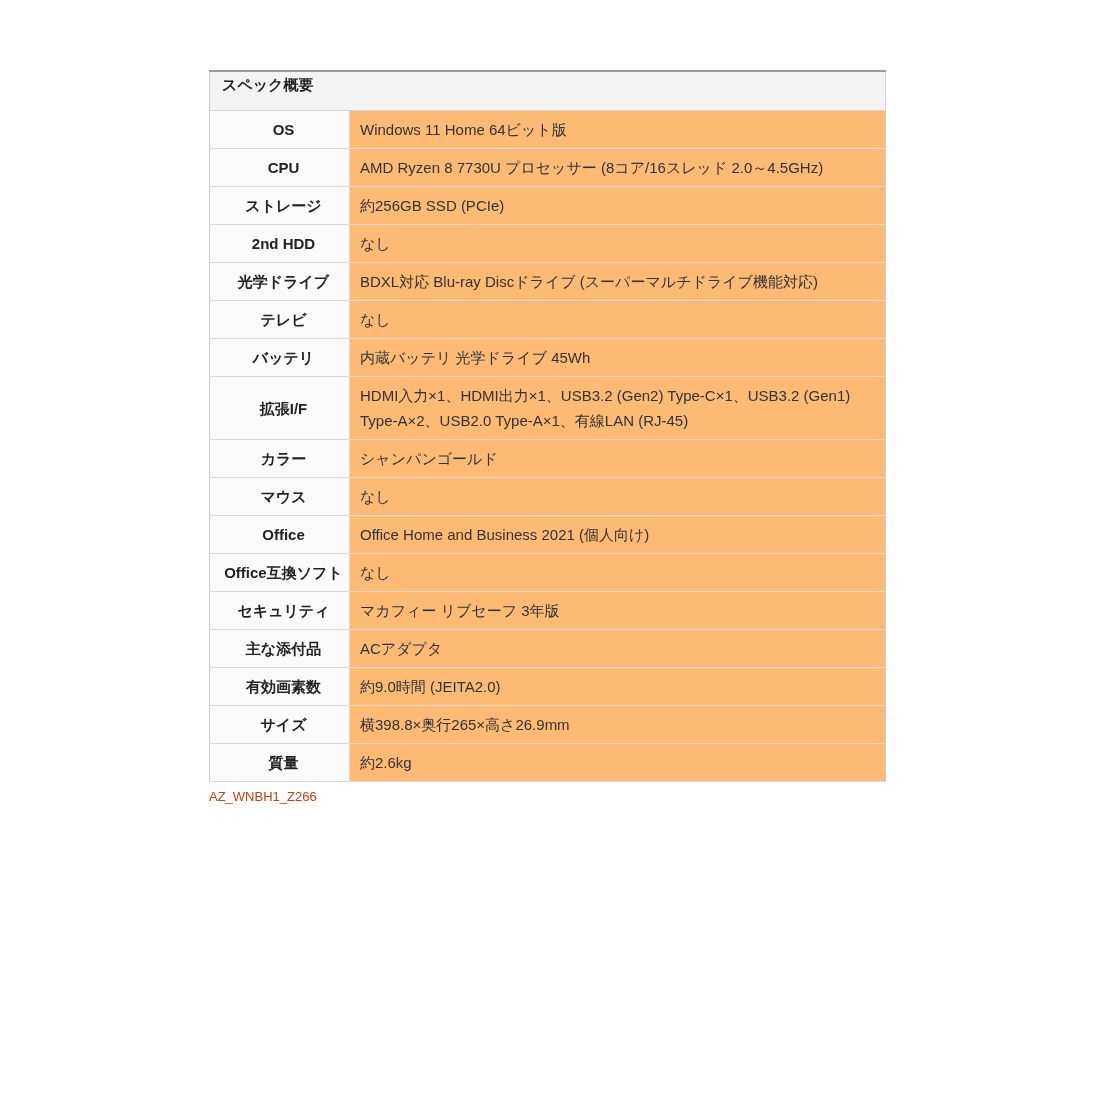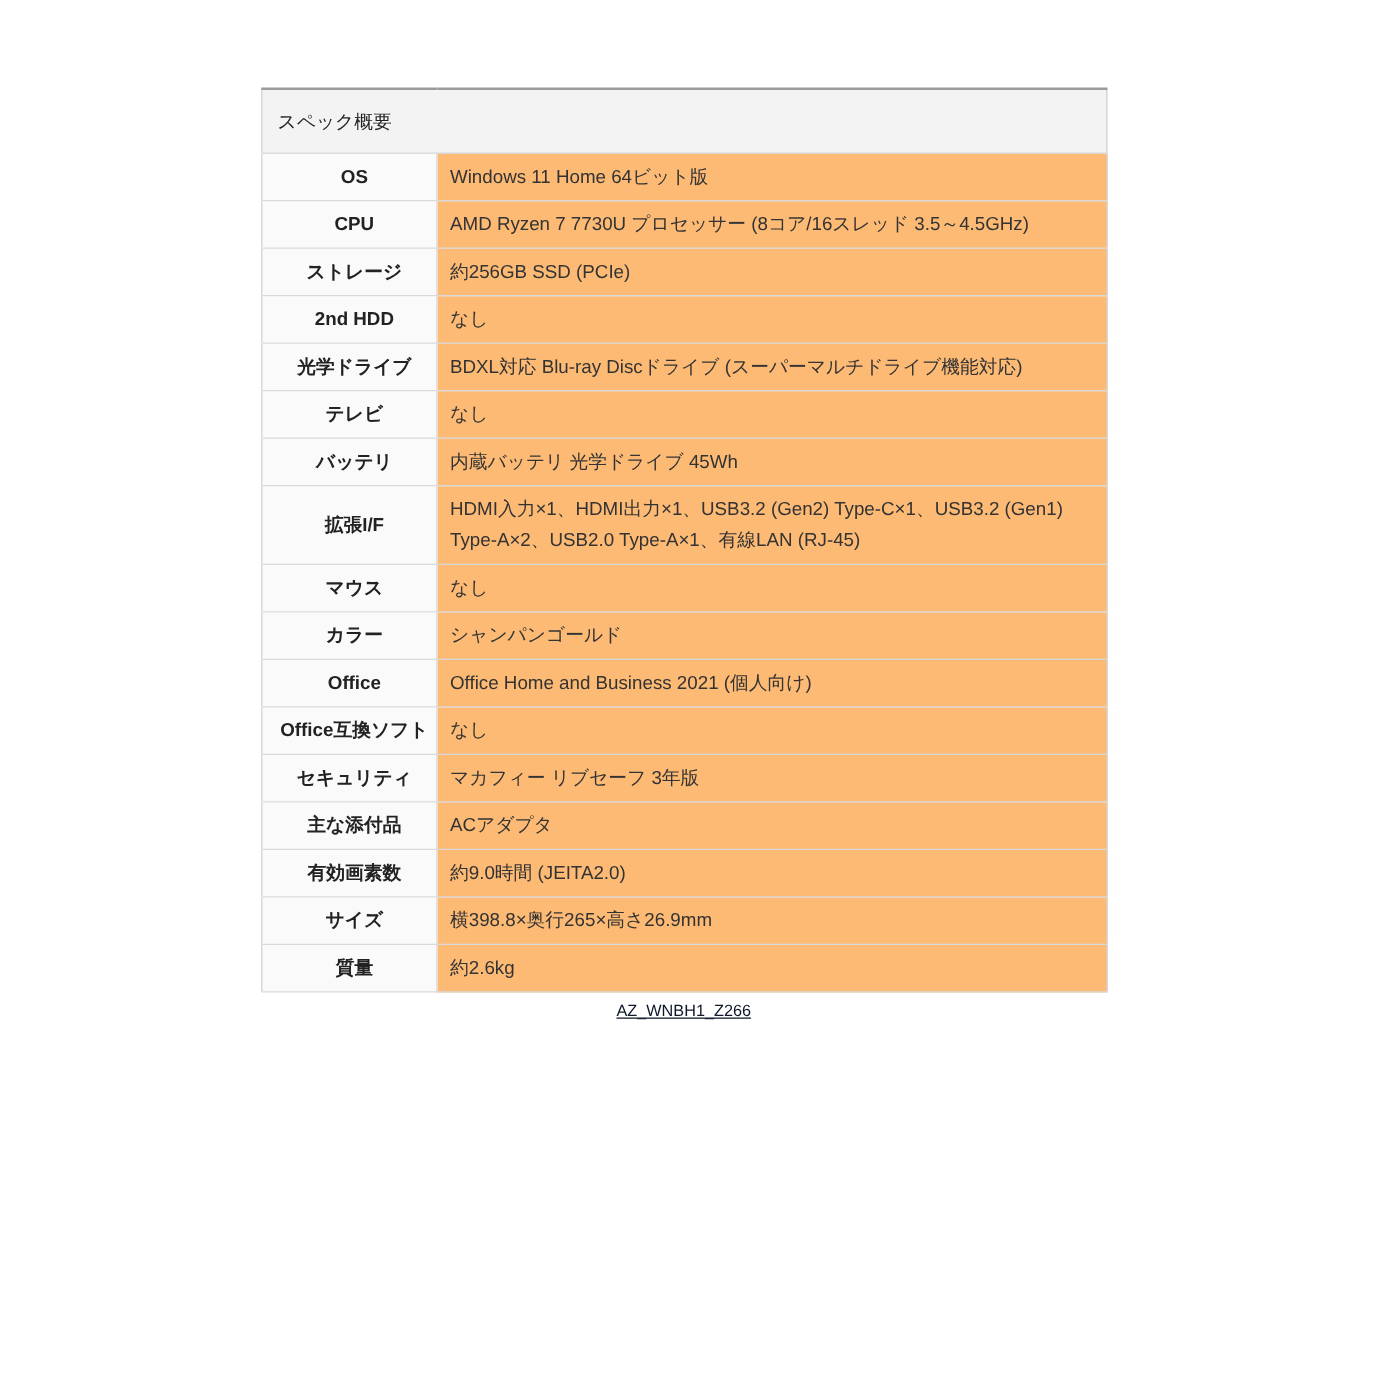--- a/index.html
+++ b/index.html
@@ -29,23 +29,23 @@
     border-top: 2px solid #9b9b9b;
     font-size: 15px;
     color: #333333;
   }
   table.spec col.c-label { width: 140px; }
   table.spec col.c-value { width: 536px; }
   th.spec-title {
     text-align: left;
     background: #f3f3f3;
     font-size: 15px;
-    font-weight: normal;
+    font-weight: bold;
     color: #222222;
-    padding: 16px 12px 15px 12px;
+    padding: 4px 12px 15px 12px;
     border-bottom: 1px solid #d6d6d6;
   }
   th.row-label {
     text-align: center;
     vertical-align: middle;
     background: #fafafa;
     font-weight: bold;
     color: #222222;
     padding: 6px 2px 6px 10px;
     border-bottom: 1px solid #d9d9d9;
@@ -58,25 +58,24 @@
     vertical-align: middle;
     background: #fdba74;
     color: #333333;
     padding: 6px 10px 6px 10px;
     border-bottom: 1px solid #d9d9d9;
     line-height: 25px;
     word-break: break-word;
   }
   .footer-code {
     width: 676px;
-    text-align: center;
+    text-align: left;
     font-size: 13px;
-    color: #0f172a;
+    color: #c2410c;
     margin-top: 7px;
-    text-decoration: underline;
   }
 </style>
 </head>
 <body>
 
 <div class="page">
   <div class="spec-wrap">
     <table class="spec">
       <colgroup>
         <col class="c-label">
@@ -87,21 +86,21 @@
           <th class="spec-title" colspan="2">スペック概要</th>
         </tr>
       </thead>
       <tbody>
           <tr>
     <th class="row-label">OS</th>
     <td class="row-value">Windows 11 Home 64ビット版</td>
   </tr>
           <tr>
     <th class="row-label">CPU</th>
-    <td class="row-value">AMD Ryzen 7 7730U プロセッサー (8コア/16スレッド 3.5～4.5GHz)</td>
+    <td class="row-value">AMD Ryzen 8 7730U プロセッサー (8コア/16スレッド 2.0～4.5GHz)</td>
   </tr>
           <tr>
     <th class="row-label">ストレージ</th>
     <td class="row-value">約256GB SSD (PCIe)</td>
   </tr>
           <tr>
     <th class="row-label">2nd HDD</th>
     <td class="row-value">なし</td>
   </tr>
           <tr>
@@ -114,26 +113,26 @@
   </tr>
           <tr>
     <th class="row-label">バッテリ</th>
     <td class="row-value">内蔵バッテリ 光学ドライブ 45Wh</td>
   </tr>
           <tr>
     <th class="row-label">拡張I/F</th>
     <td class="row-value">HDMI入力×1、HDMI出力×1、USB3.2 (Gen2) Type-C×1、USB3.2 (Gen1) Type-A×2、USB2.0 Type-A×1、有線LAN (RJ-45)</td>
   </tr>
           <tr>
+    <th class="row-label">カラー</th>
+    <td class="row-value">シャンパンゴールド</td>
+  </tr>
+          <tr>
     <th class="row-label">マウス</th>
     <td class="row-value">なし</td>
-  </tr>
-          <tr>
-    <th class="row-label">カラー</th>
-    <td class="row-value">シャンパンゴールド</td>
   </tr>
           <tr>
     <th class="row-label">Office</th>
     <td class="row-value">Office Home and Business 2021 (個人向け)</td>
   </tr>
           <tr>
     <th class="row-label">Office互換ソフト</th>
     <td class="row-value">なし</td>
   </tr>
           <tr>

